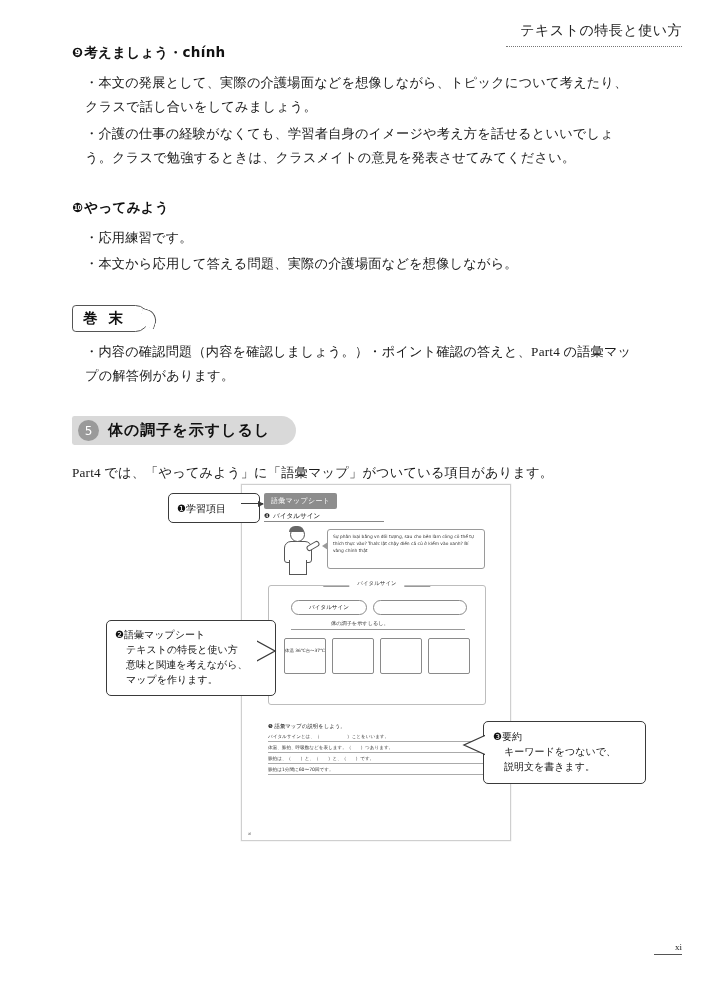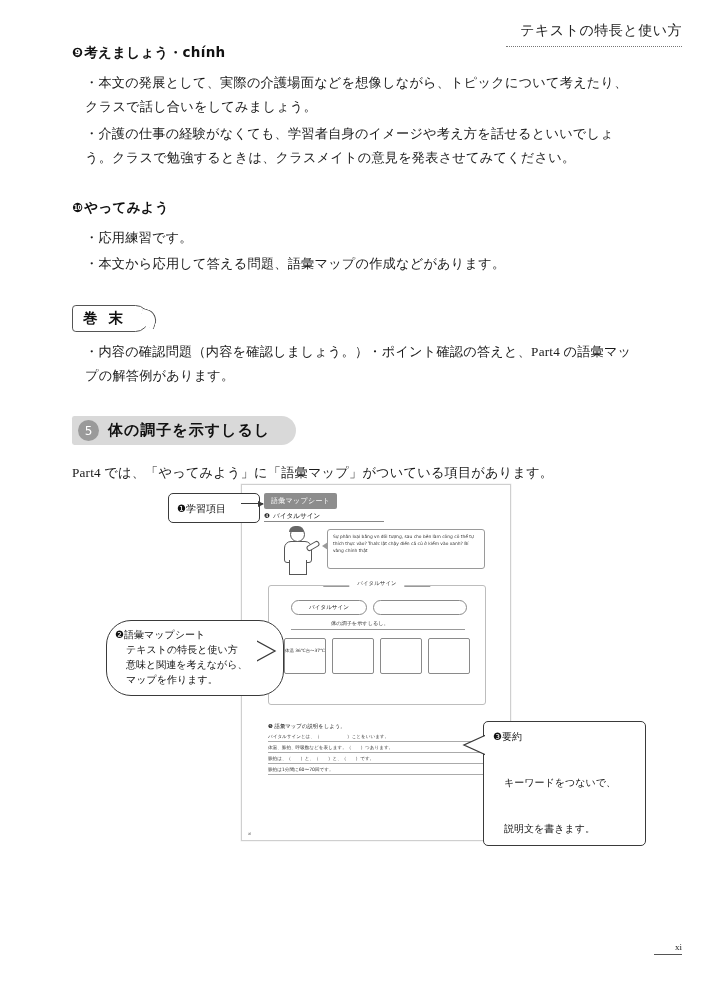--- a/index.html
+++ b/index.html
@@ -385,31 +385,30 @@
     top: 15px;
     width: 74px;
     height: 20px;
     display: flex;
     align-items: center;
   }
   .callout-2 {
     left: 106px;
     top: 142px;
     width: 152px;
-    padding: 6px 16px 8px 8px;
-    border-radius: 25px;
+    padding: 6px 8px 8px 8px;
   }
   .callout-2 .indent { padding-left: 11px; display: block; }
   .callout-3 {
     left: 483px;
     top: 243px;
     width: 143px;
     padding: 7px 9px 9px 9px;
   }
-  .callout-3 .indent { padding-left: 11px; display: block; margin-top: 31px; }
+  .callout-3 .indent { padding-left: 11px; display: block; }
 
   .leader {
     position: absolute;
     border-top: 1.2px solid #3a3a3a;
   }
   .leader-1 { left: 241px; top: 25px; width: 22px; }
   .leader-1::after {
     content: "";
     position: absolute;
     right: -1px; top: -3.5px;
@@ -471,21 +470,21 @@
     <p class="para">・本文の発展として、実際の介護場面などを想像しながら、トピックについて考えたり、クラスで話し合いをしてみましょう。</p>
     <p class="para">・介護の仕事の経験がなくても、学習者自身のイメージや考え方を話せるといいでしょう。クラスで勉強するときは、クラスメイトの意見を発表させてみてください。</p>
 
     <div class="gap-lg"></div>
 
     
     <div class="sec-head">
       <span class="num">❿</span><span>やってみよう</span>
     </div>
     <p class="para">・応用練習です。</p>
-    <p class="para">・本文から応用して答える問題、語彙マップの作成などがあります。</p>
+    <p class="para">・本文から応用して答える問題、実際の介護場面などを想像しながら。</p>
 
     <div class="gap-lg"></div>
 
     
     <div>
       <span class="kanmatsu">巻 末</span>
     </div>
     <div class="gap-sm"></div>
     <p class="para">・内容の確認問題（内容を確認しましょう。）・ポイント確認の答えと、Part4 の語彙マップの解答例があります。</p>
 

